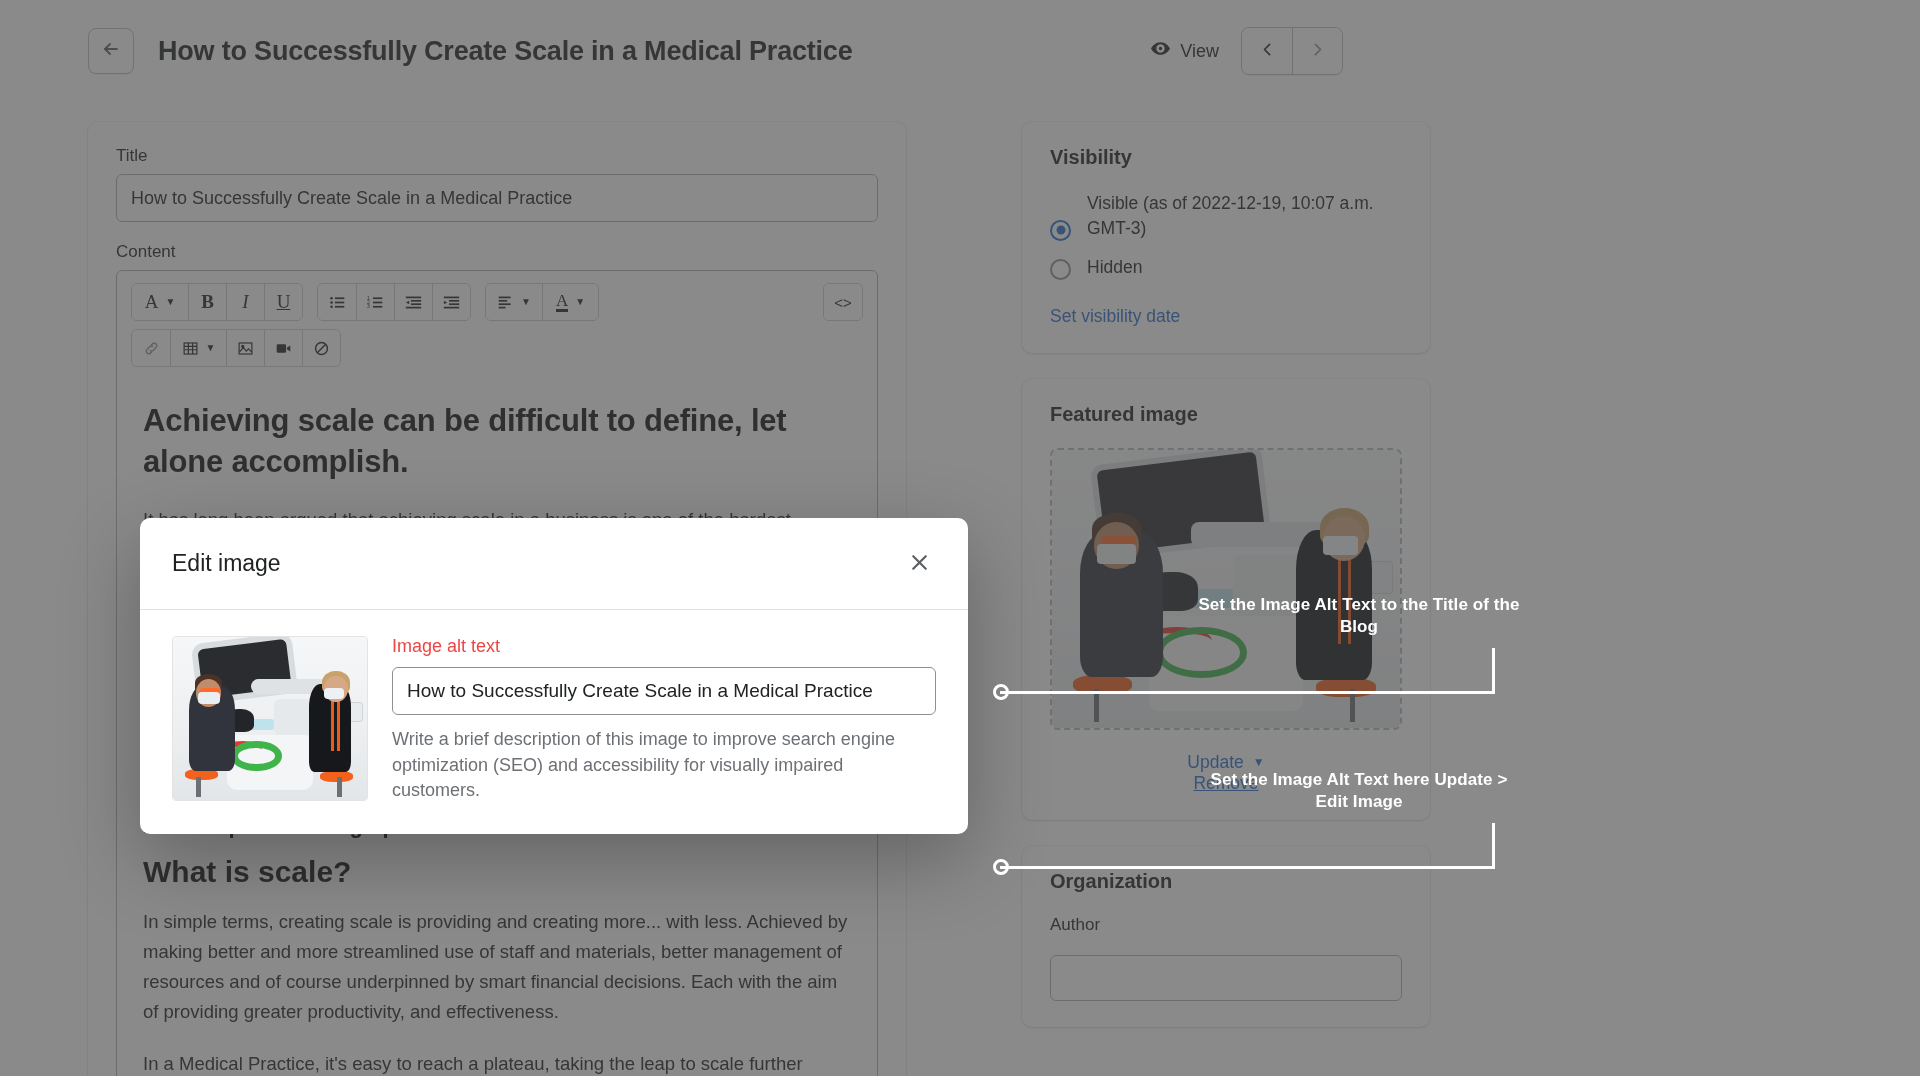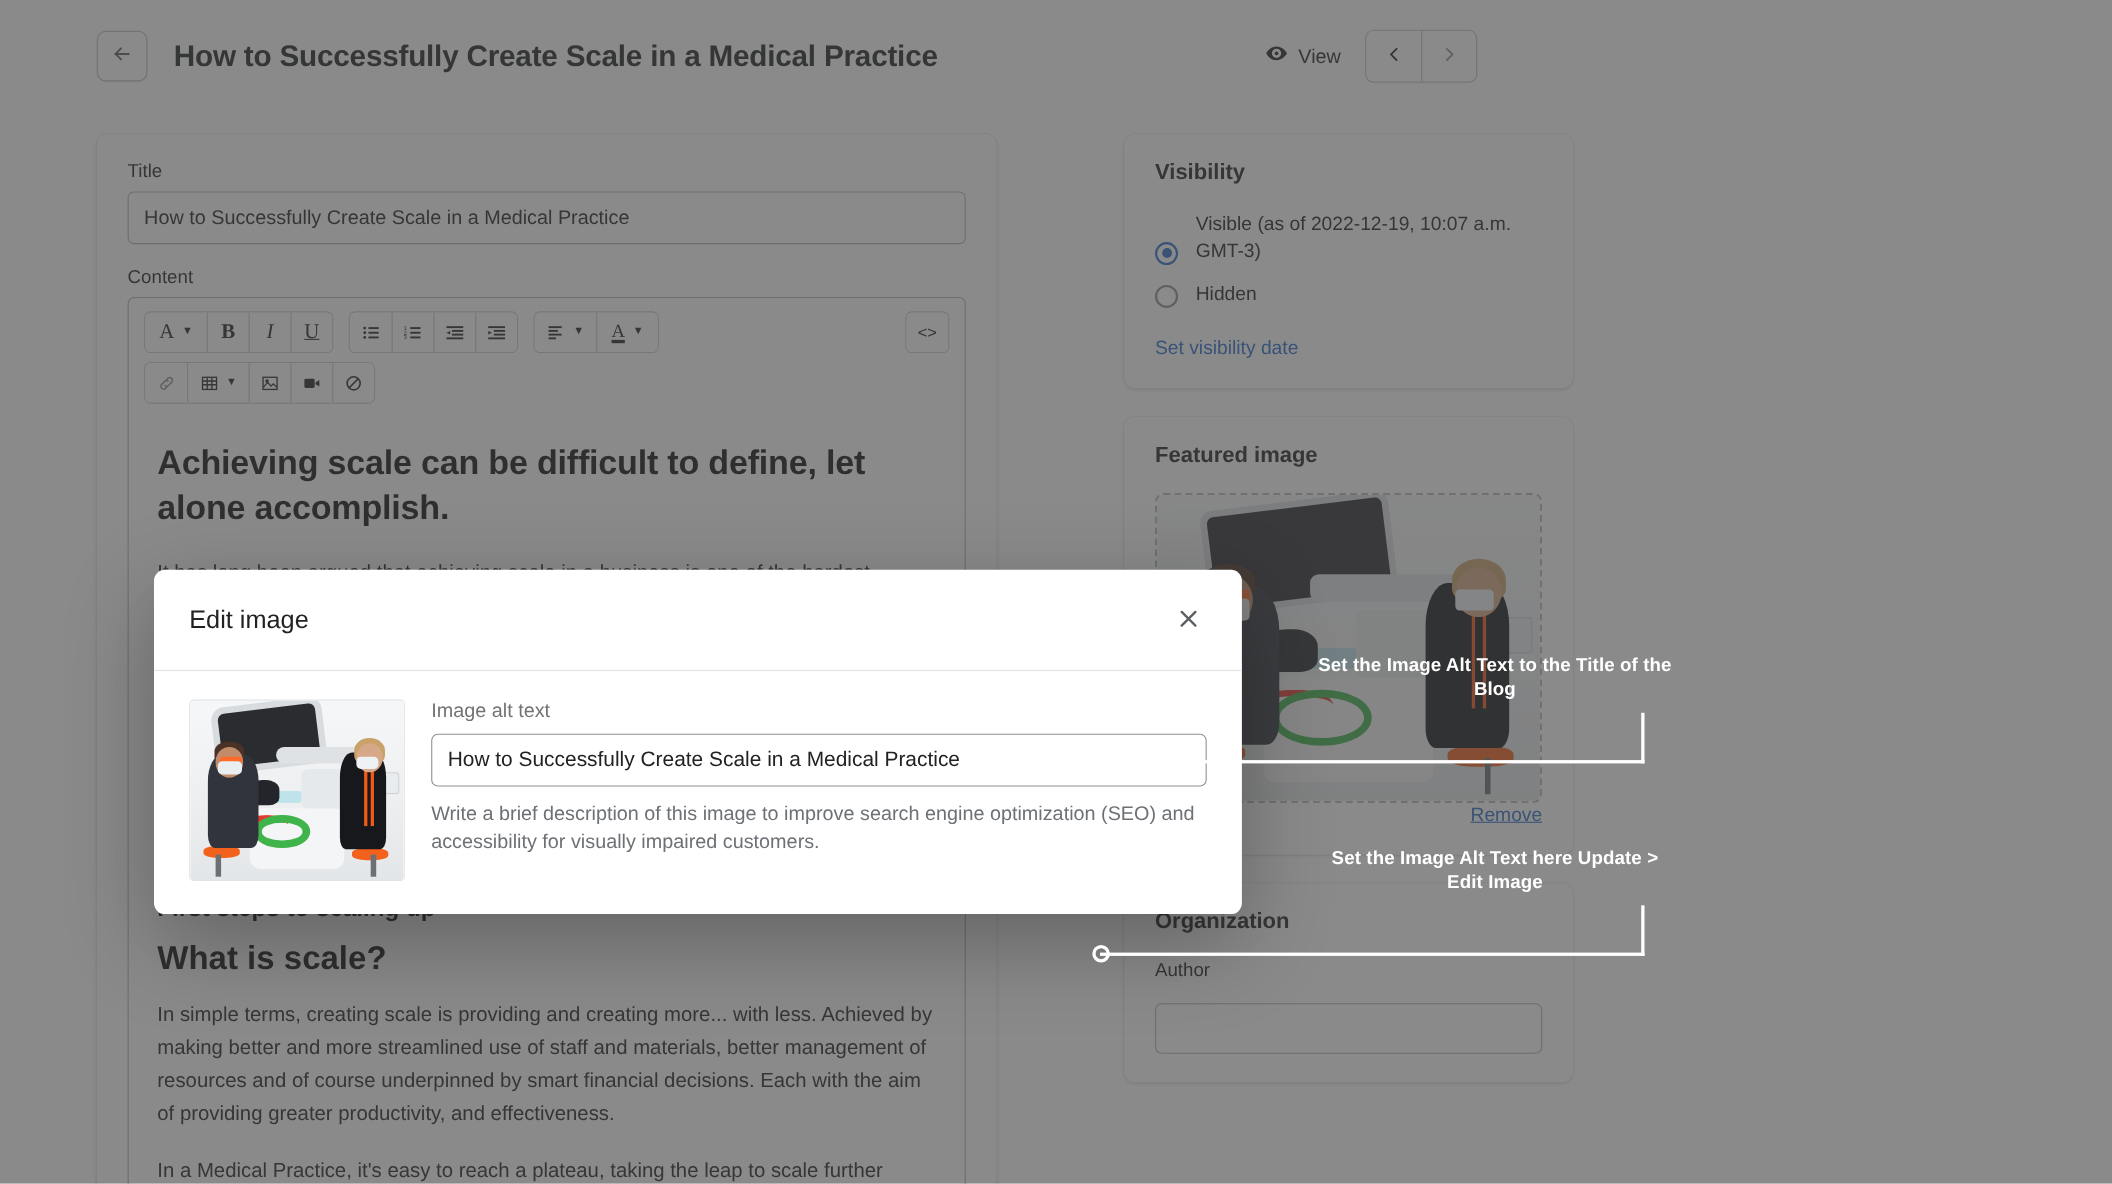--- a/index.html
+++ b/index.html
@@ -190,20 +190,22 @@
     height: 282px;
     overflow: hidden;
     position: relative;
     background: #fff;
     display: flex; align-items: center; justify-content: center;
   }
   .dropzone .ph { position: absolute; inset: 0; }
 
   .img-actions {
     display: flex; align-items: center; justify-content: space-between;
+    margin-top: 22px;
+    flex-direction: column;
   }
   .update-link { display: flex; align-items: center; gap: 9px; }
 
   .author-label { font-size: 17px; color: #202223; margin-bottom: 20px; }
   .select-box {
     width: 100%; height: 46px;
     border: 1px solid #aeb4b9; border-radius: 6px;
     background: #fff;
   }
 
@@ -211,21 +213,21 @@
   #overlay {
     position: absolute; inset: 0;
     background: rgba(66,66,66,0.62);
     z-index: 40;
   }
 
   
   #modal {
     position: absolute;
     left: 140px; top: 518px;
-    width: 989px;
+    width: 828px;
     background: #ffffff;
     border-radius: 10px;
     box-shadow: 0 26px 80px rgba(0,0,0,0.28);
     z-index: 60;
     overflow: hidden;
   }
   .modal-head {
     height: 92px;
     display: flex; align-items: center;
     padding: 0 32px;
@@ -241,21 +243,21 @@
   .modal-close svg { width: 25px; height: 25px; }
 
   .modal-body { padding: 26px 32px 30px 32px; display: flex; gap: 24px; }
   .thumb {
     width: 196px; height: 165px;
     border: 1px solid #e1e3e5; border-radius: 4px;
     background: #fff; flex: 0 0 auto; overflow: hidden;
     position: relative;
   }
   .modal-fields { flex: 1; }
-  .modal-fl { font-size: 18px; color: #737373; display:block; margin-bottom: 10px; }
+  .modal-fl { font-size: 18px; color: #ef4444; display:block; margin-bottom: 10px; }
   .alt-input {
     width: 100%; height: 48px;
     border: 1px solid #8c9196; border-radius: 6px;
     font-size: 19px; color: #202223; padding: 0 14px;
     font-family: "Liberation Sans", sans-serif; outline: none;
   }
   .help {
     margin-top: 12px;
     font-size: 18px; line-height: 1.42; color: #6d7175;
   }

